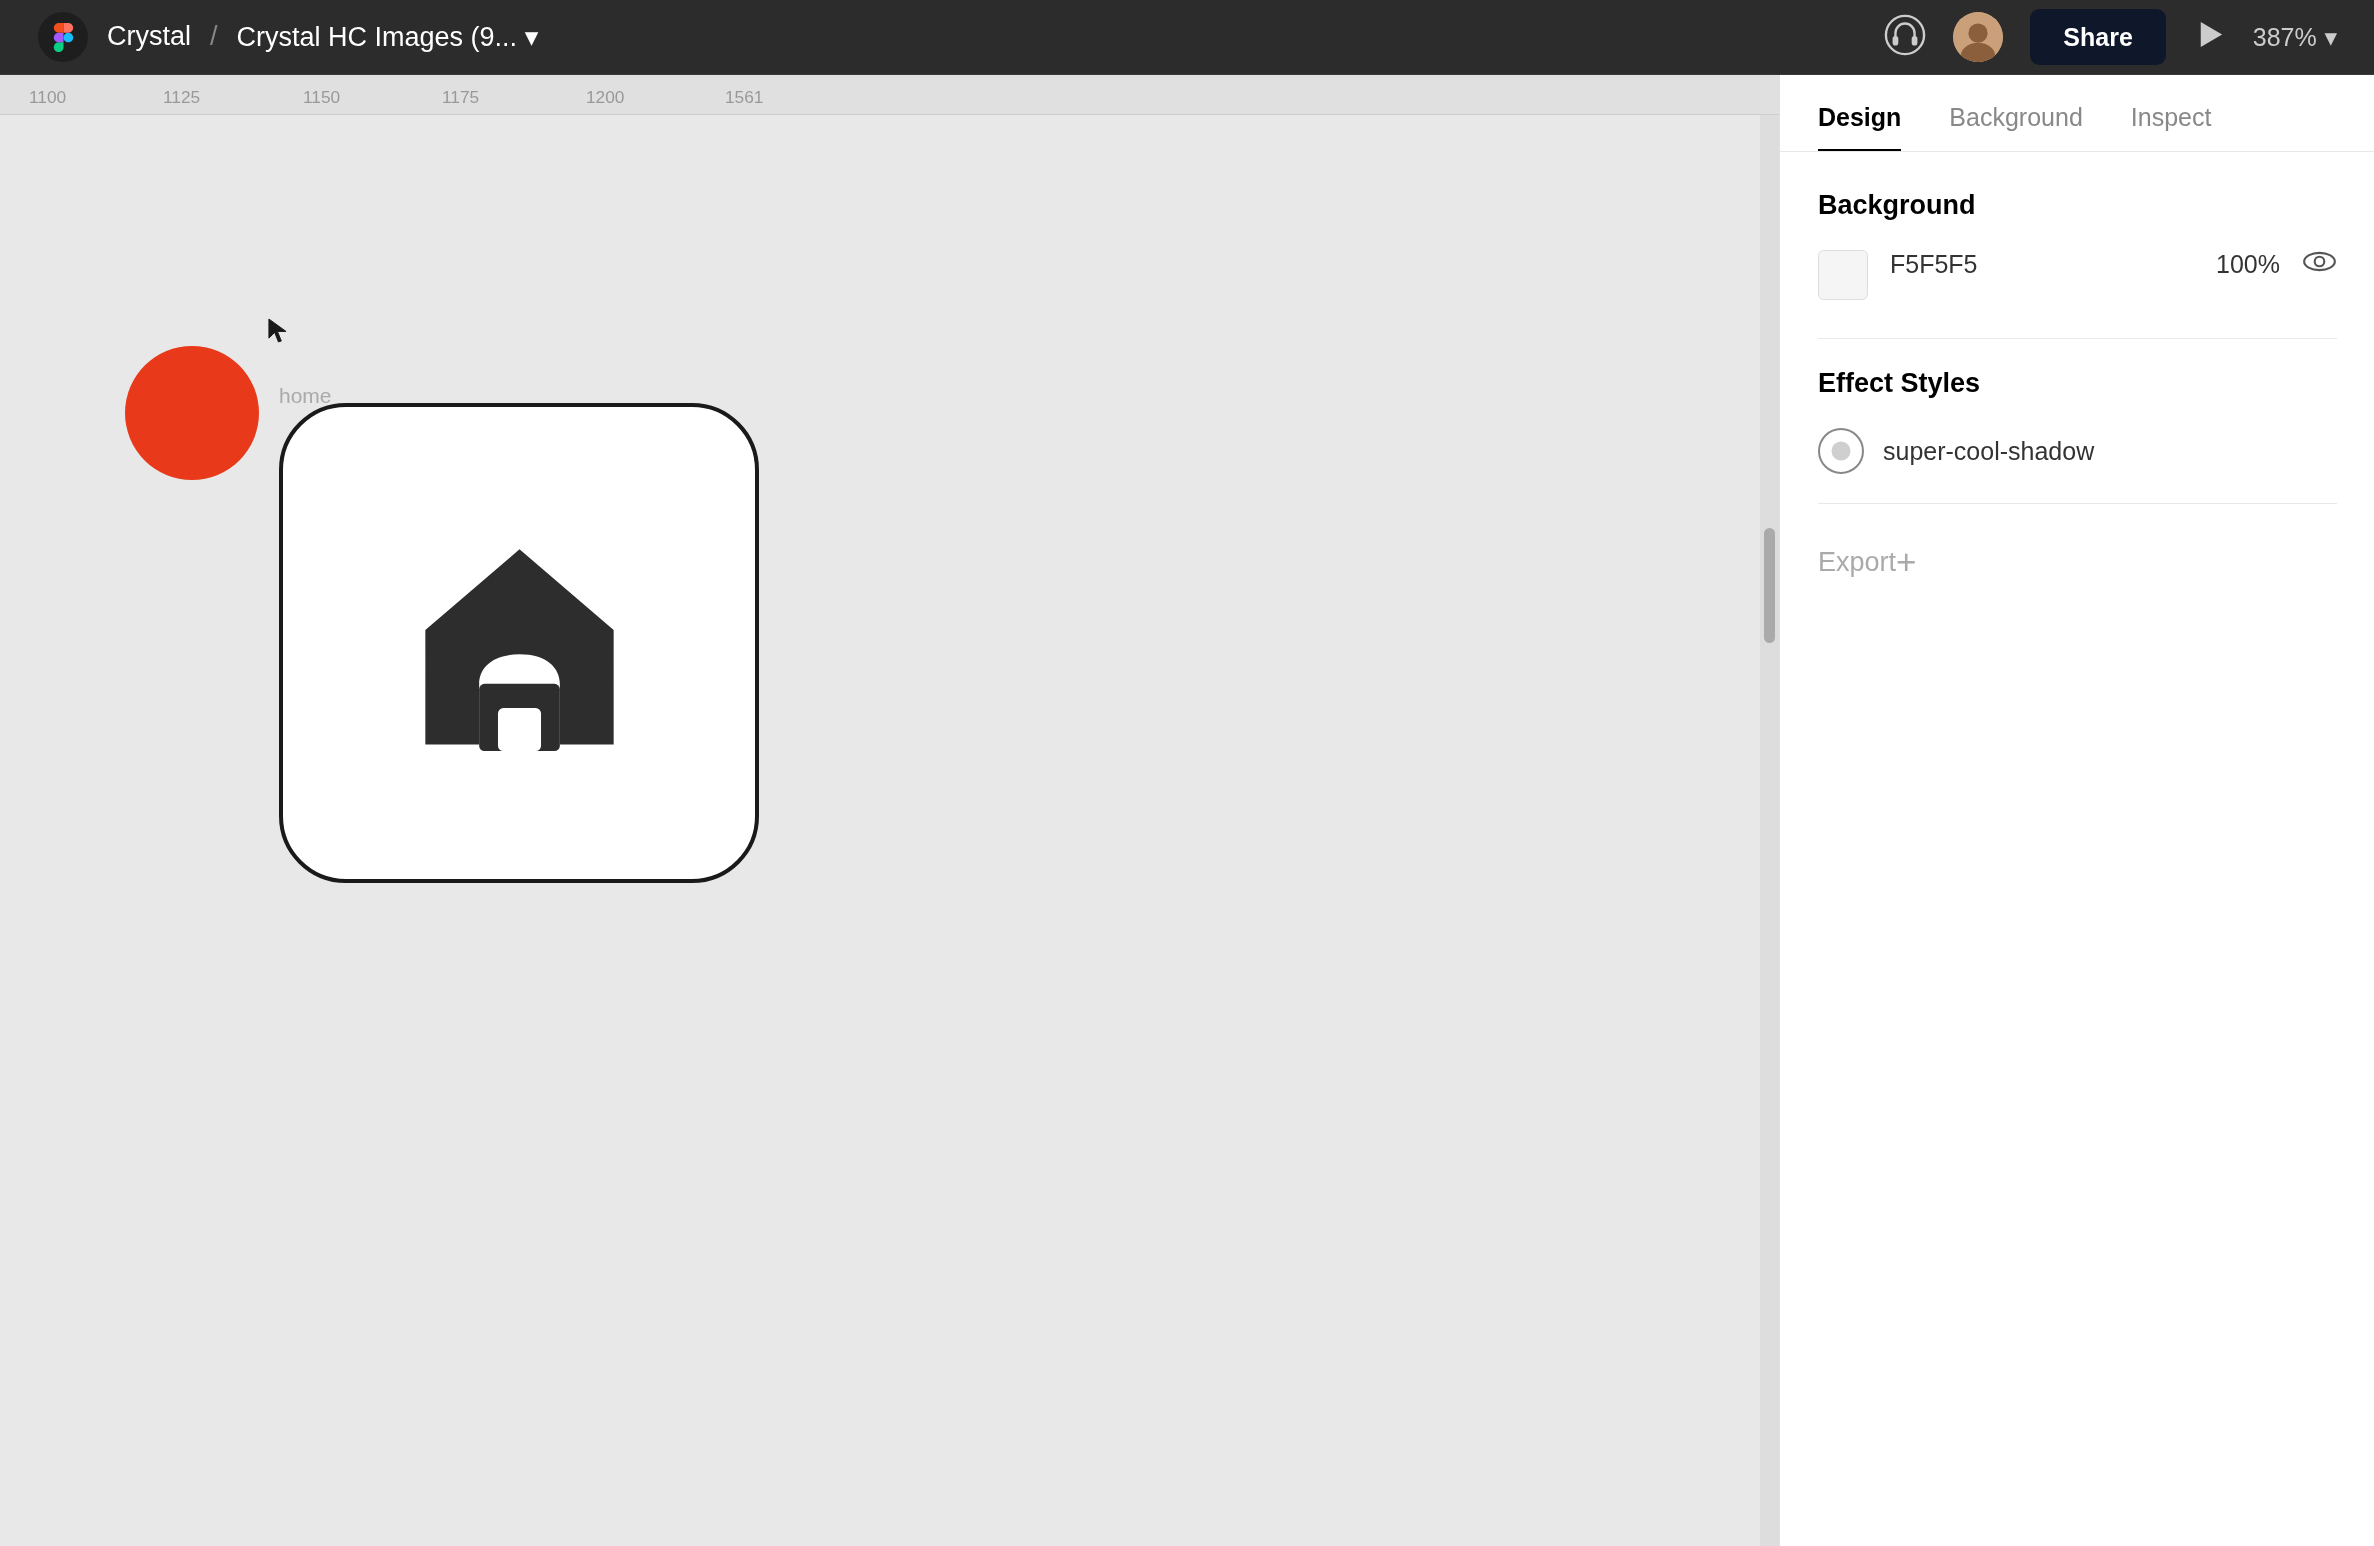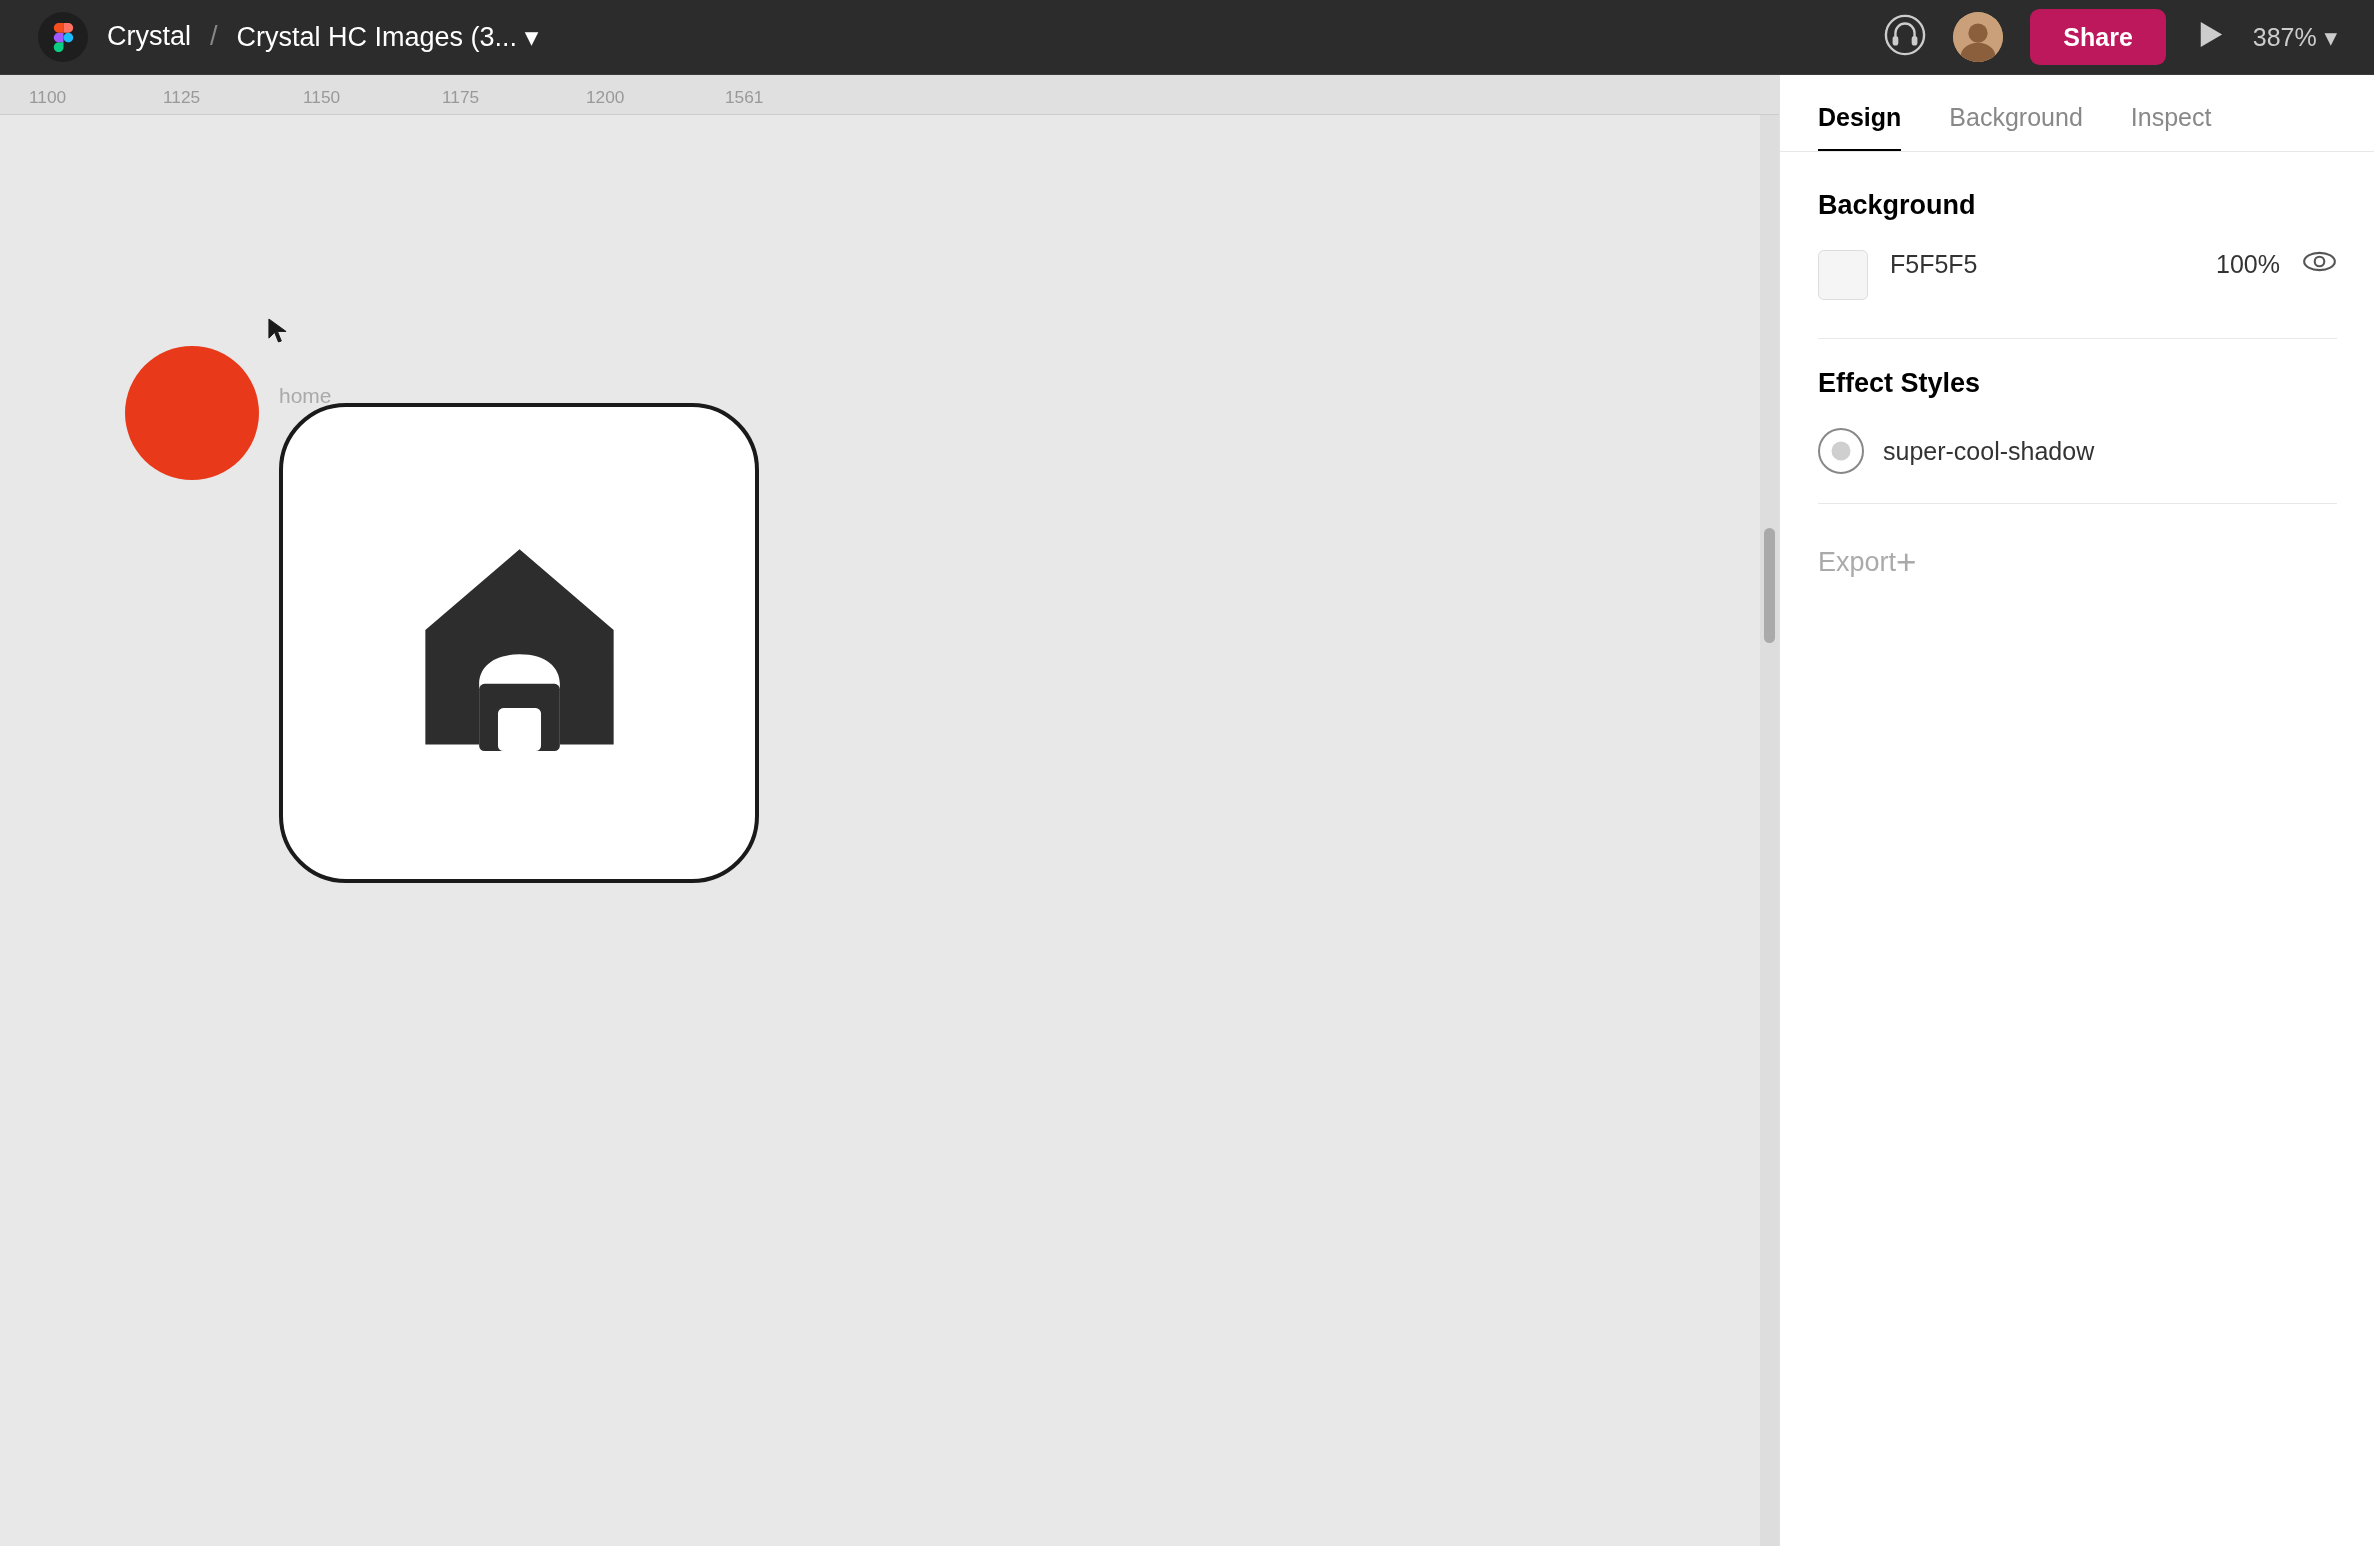--- a/index.html
+++ b/index.html
@@ -52,21 +52,21 @@
     }
     .headphone-icon { color: #ccc; }
     .avatar {
       width: 50px; height: 50px; border-radius: 50%; background: #888;
       overflow: hidden;
       display: flex; align-items: center; justify-content: center;
       background: #c9a87c;
       font-size: 21px; color: white;
     }
     .share-btn {
-      background: #be185d;
+      background: #0f172a;
       color: white;
       border: none;
       border-radius: 9.6px;
       padding: 13.4px 33px;
       font-size: 25px;
       font-weight: 600;
       cursor: pointer;
     }
     .play-btn {
       background: transparent;
@@ -303,21 +303,21 @@
         <path d="M0 28.5C0 23.2533 4.25329 19 9.5 19H19V38H9.5C4.25329 38 0 33.7467 0 28.5Z" fill="#A259FF"></path>
         <path d="M0 9.5C0 4.25329 4.25329 0 9.5 0H19V19H9.5C4.25329 19 0 14.7467 0 9.5Z" fill="#F24E1E"></path>
         <path d="M19 0H28.5C33.7467 0 38 4.25329 38 9.5C38 14.7467 33.7467 19 28.5 19H19V0Z" fill="#FF7262"></path>
         <path d="M38 28.5C38 33.7467 33.7467 38 28.5 38C23.2533 38 19 33.7467 19 28.5C19 23.2533 23.2533 19 28.5 19C33.7467 19 38 23.2533 38 28.5Z" fill="#1ABCFE"></path>
       </svg>
     </div>
     <div class="breadcrumb">
       <span>Crystal</span>
       <span class="breadcrumb-separator">/</span>
       <div class="breadcrumb-dropdown">
-        <span>Crystal HC Images (3...</span>
+        <span>Crystal HC Images (9...</span>
         <span>▾</span>
       </div>
     </div>
   </div>
   <div class="topbar-right">
     <div class="headphone-icon">
       <svg width="42" height="42" viewBox="0 0 44 44" fill="none">
         <circle cx="22" cy="22" r="20" stroke="#cccccc" stroke-width="2.5"></circle>
         <path d="M12 24v-4a10 10 0 0 1 20 0v4" stroke="#cccccc" stroke-width="2.5" fill="none" stroke-linecap="round"></path>
         <rect x="9" y="23" width="6" height="10" rx="3" fill="#cccccc"></rect>

